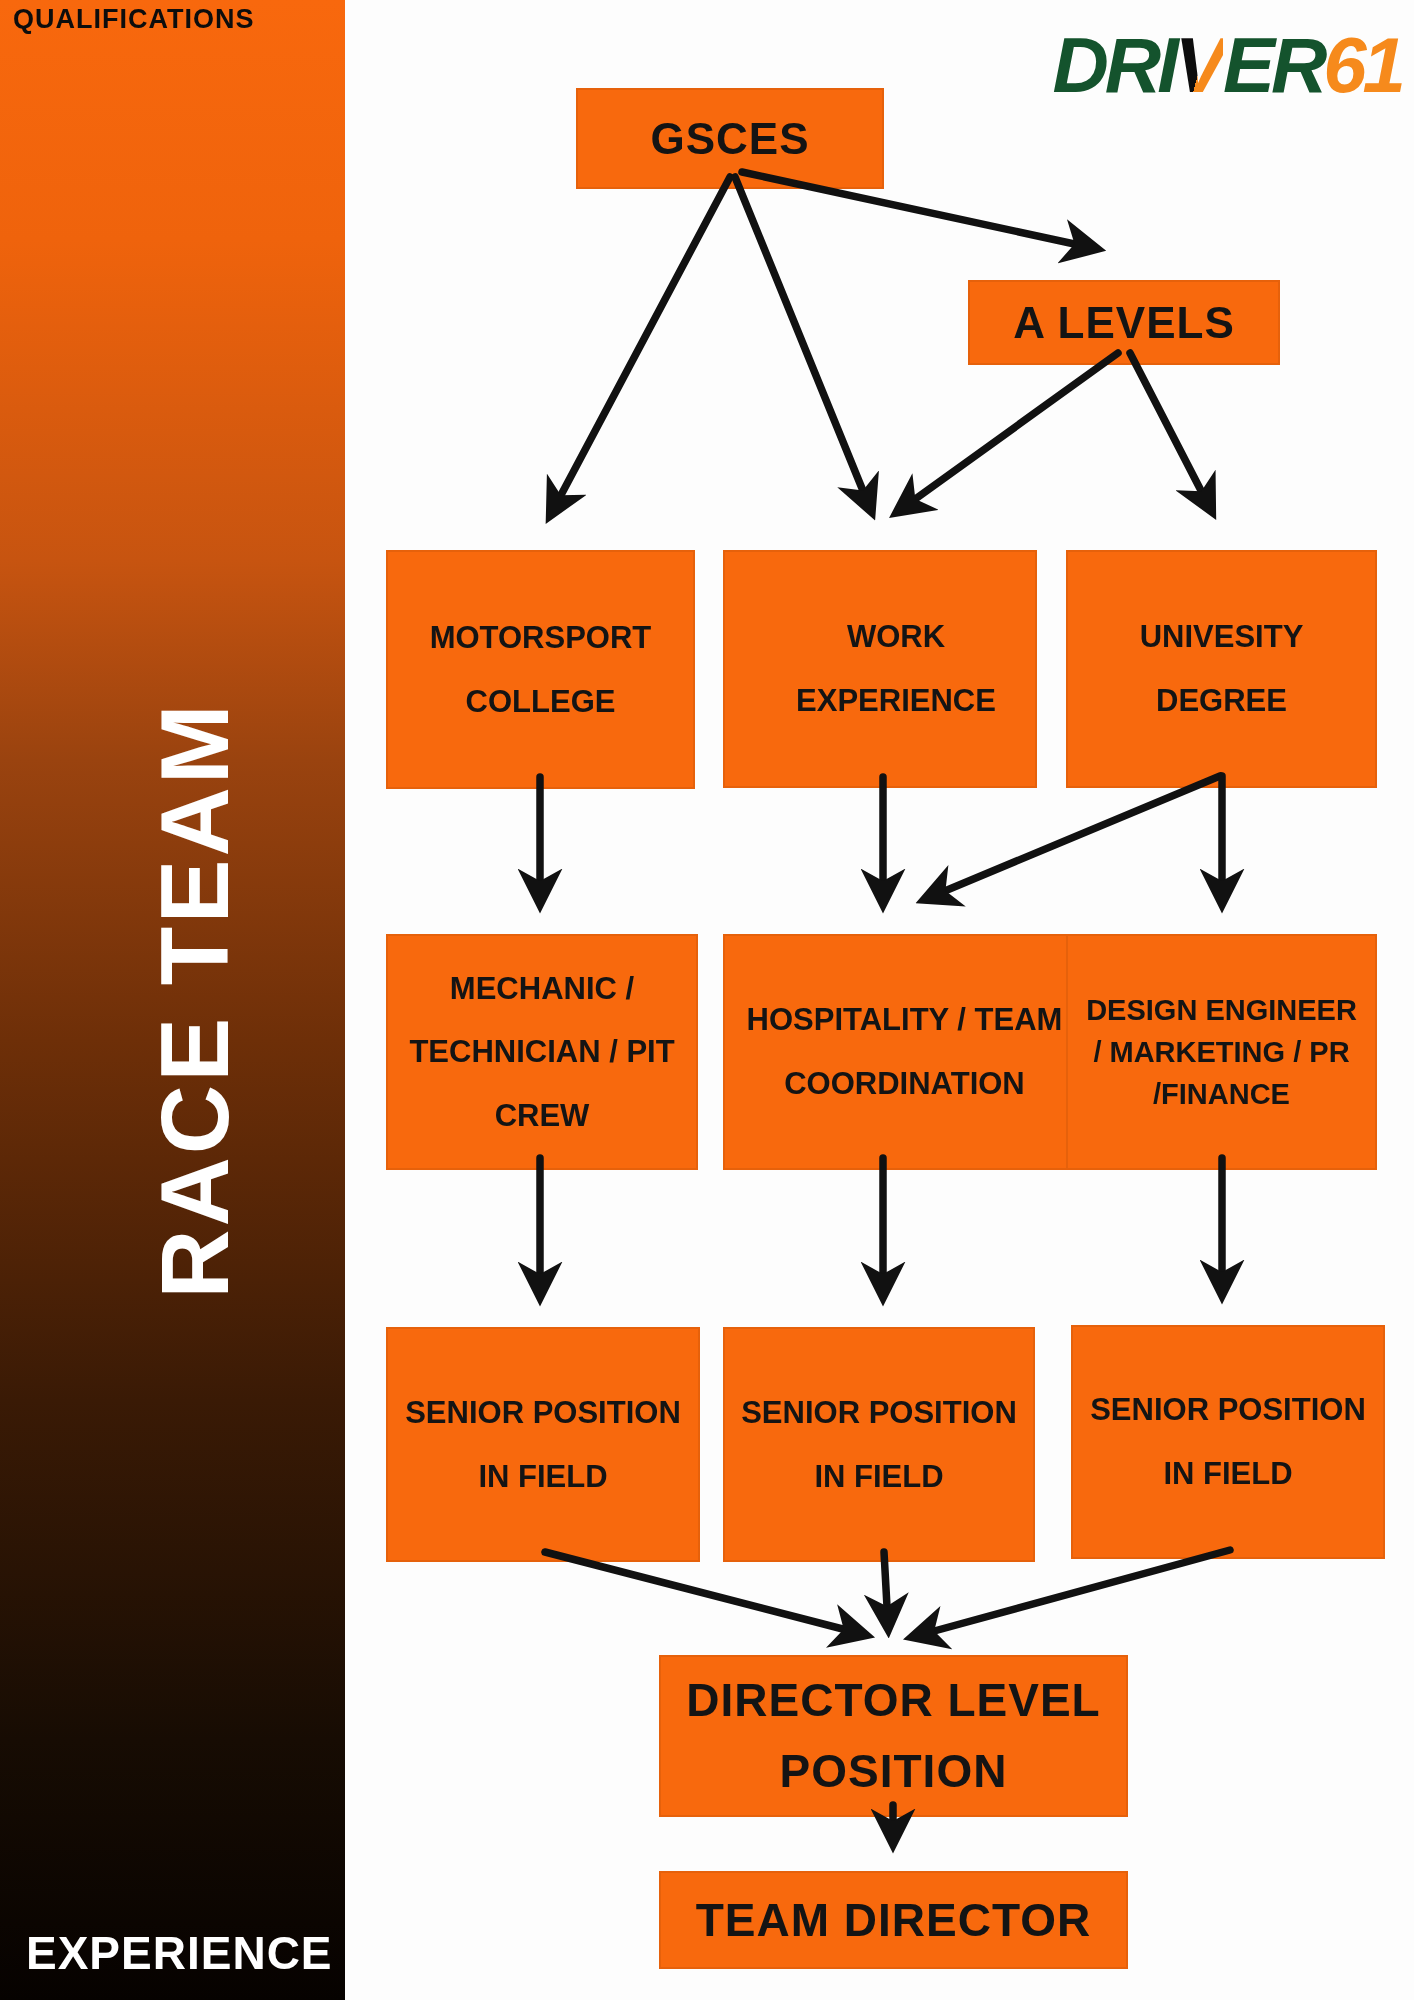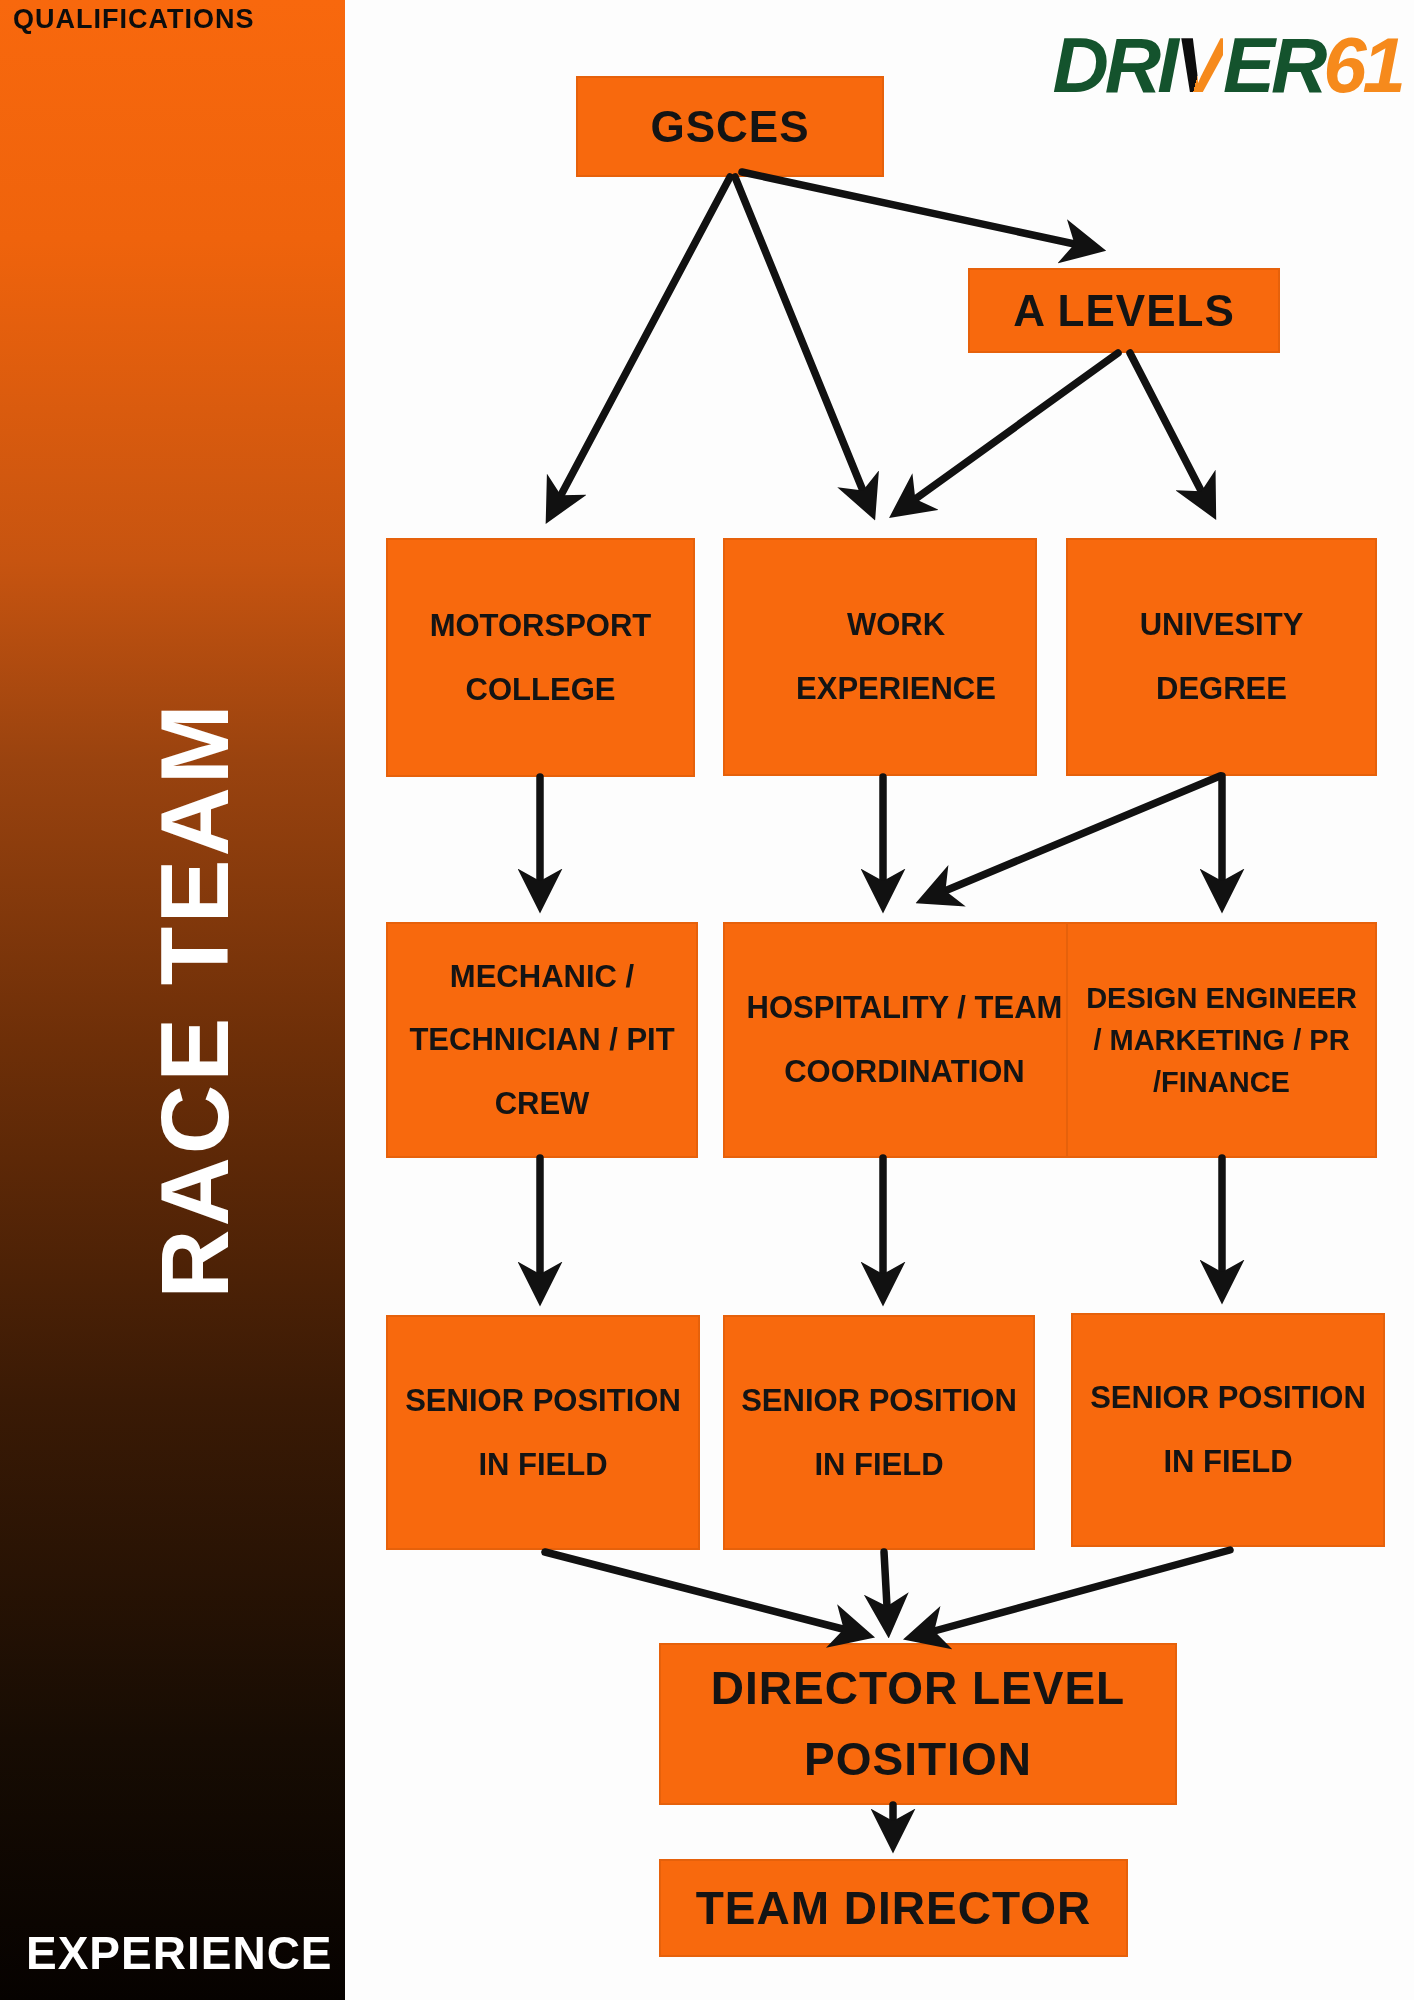--- a/index.html
+++ b/index.html
@@ -51,39 +51,40 @@
   
   .node{
     position:absolute;
     background:#f8690d;
     border:2px solid rgba(190,80,5,0.30);
     box-sizing:border-box;
     display:flex;align-items:center;justify-content:center;
     text-align:center;
     color:#141414;font-weight:bold;
     padding:0 14px;
+    margin-top:12px;
   }
   .node .node-label{display:block;width:100%;}
 
   #n-gsces      {left:576px;top:76px;  width:308px;height:101px;font-size:44px;letter-spacing:1px;}
   #n-alevels    {left:968px;top:268px; width:312px;height:85px; font-size:44px;letter-spacing:1px;}
 
   #n-motorsport {left:386px; top:538px;width:309px;height:239px;font-size:31px;line-height:2.05;justify-content:flex-end;}
   #n-work       {left:723px; top:538px;width:314px;height:238px;font-size:31px;line-height:2.05;padding-left:46px;}
   #n-univesity  {left:1066px;top:538px;width:311px;height:238px;font-size:31px;line-height:2.05;}
 
   #n-mechanic   {left:386px; top:922px;width:312px;height:236px;font-size:31px;line-height:2.05;}
   #n-hospitality{left:723px; top:922px;width:363px;height:236px;font-size:31px;line-height:2.05;}
   #n-design     {left:1066px;top:922px;width:311px;height:236px;font-size:29px;line-height:1.45;}
 
   #n-senior1    {left:386px; top:1315px;width:314px;height:235px;font-size:31px;line-height:2.05;}
   #n-senior2    {left:723px; top:1315px;width:312px;height:235px;font-size:31px;line-height:2.05;}
   #n-senior3    {left:1071px;top:1313px;width:314px;height:234px;font-size:31px;line-height:2.05;}
 
-  #n-director   {left:659px;top:1643px;width:518px;height:162px;font-size:46px;line-height:1.55;letter-spacing:1px;}
+  #n-director   {left:659px;top:1643px;width:469px;height:162px;font-size:46px;line-height:1.55;letter-spacing:1px;}
   #n-teamdir    {left:659px;top:1859px;width:469px;height:98px; font-size:46px;letter-spacing:1px;}
 
   
   .arrows{
     position:absolute;left:0;top:0;width:1414px;height:2000px;
     pointer-events:none;
   }
 </style>
 </head>
 <body>

